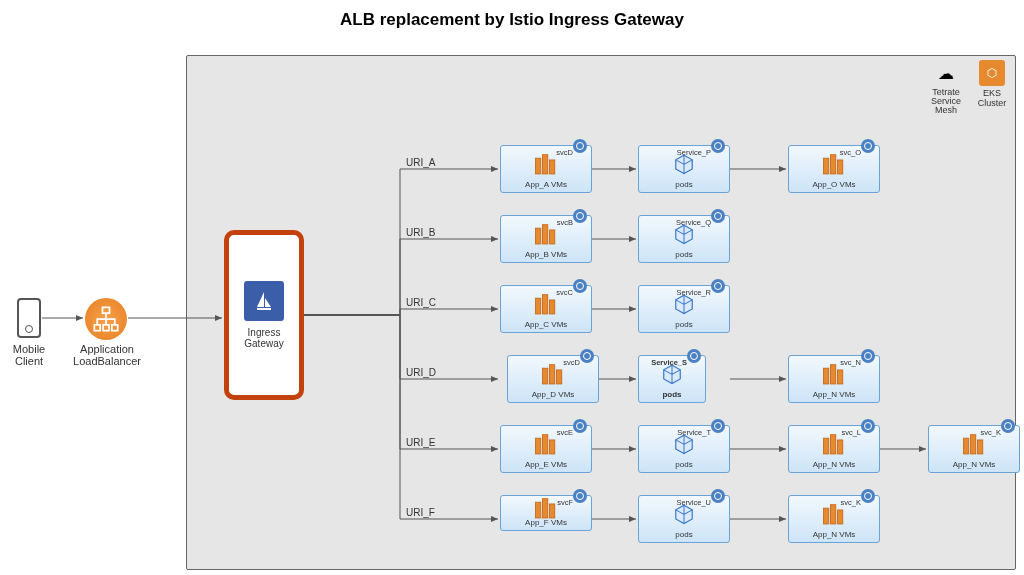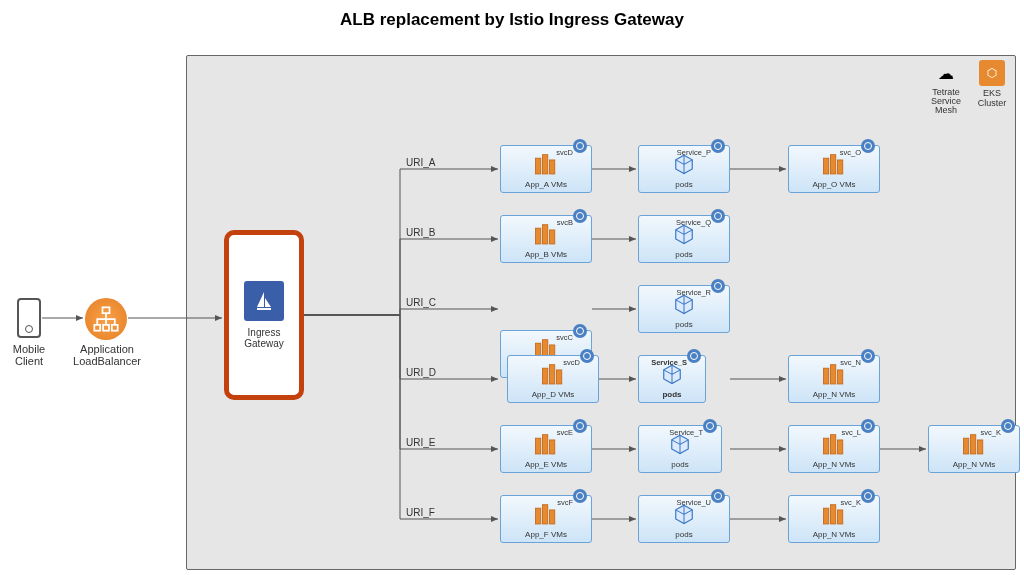--- a/index.html
+++ b/index.html
@@ -265,21 +265,21 @@
       <div class="label-svc">Service_Q</div>
       <div class="pod-icon" style="left:50%; transform:translate(-50%,-65%);"><svg viewBox="0 0 24 24">
           <g>
   <path d="M12 2 L21 7 V17 L12 22 L3 17 V7 Z" fill="#dceafd" stroke="#3977c4" stroke-width="1.3"></path>
   <path d="M12 2 V12 L21 7 M12 12 L3 7 M12 12 V22" stroke="#3977c4" stroke-width="1.1" fill="none"></path>
 </g>
         </svg></div>
       <div class="label-main">pods</div>
     </div>
     <div class="edge-label" style="left: 406px; top: 227px;">URI_B</div>
-    <div class="node" style="left: 500px; top: 285px; width: 92px; height: 48px; margin-top: 45px;">
+    <div class="node" style="left: 500px; top: 285px; width: 92px; height: 48px;">
       <div class="badge">
         <div class="helm"></div>
       </div>
       <div class="label-svc">svcC</div>
       <div class="ec2-icon"><svg viewBox="0 0 32 28">
           <g>
   <rect x="4" y="6" width="6" height="18" fill="#e78a2f"></rect>
             <rect x="12" y="2" width="6" height="22" fill="#e78a2f"></rect>
             <rect x="20" y="8" width="6" height="16" fill="#e78a2f"></rect>
   <rect x="4" y="6" width="6" height="18" fill="none" stroke="#c4691c"></rect>
@@ -361,21 +361,21 @@
   <rect x="4" y="6" width="6" height="18" fill="#e78a2f"></rect>
             <rect x="12" y="2" width="6" height="22" fill="#e78a2f"></rect>
             <rect x="20" y="8" width="6" height="16" fill="#e78a2f"></rect>
   <rect x="4" y="6" width="6" height="18" fill="none" stroke="#c4691c"></rect>
             <rect x="12" y="2" width="6" height="22" fill="none" stroke="#c4691c"></rect>
             <rect x="20" y="8" width="6" height="16" fill="none" stroke="#c4691c"></rect>
 </g>
         </svg></div>
       <div class="label-main">App_E VMs</div>
     </div>
-    <div class="node" style="left: 638px; top: 425px; width: 84px; height: 48px;">
+    <div class="node" style="left: 638px; top: 425px; width: 92px; height: 48px;">
       <div class="badge">
         <div class="helm"></div>
       </div>
       <div class="label-svc">Service_T</div>
       <div class="pod-icon" style="left:50%; transform:translate(-50%,-65%);"><svg viewBox="0 0 24 24">
           <g>
   <path d="M12 2 L21 7 V17 L12 22 L3 17 V7 Z" fill="#dceafd" stroke="#3977c4" stroke-width="1.3"></path>
   <path d="M12 2 V12 L21 7 M12 12 L3 7 M12 12 V22" stroke="#3977c4" stroke-width="1.1" fill="none"></path>
 </g>
         </svg></div>
@@ -409,21 +409,21 @@
   <rect x="4" y="6" width="6" height="18" fill="#e78a2f"></rect>
             <rect x="12" y="2" width="6" height="22" fill="#e78a2f"></rect>
             <rect x="20" y="8" width="6" height="16" fill="#e78a2f"></rect>
   <rect x="4" y="6" width="6" height="18" fill="none" stroke="#c4691c"></rect>
             <rect x="12" y="2" width="6" height="22" fill="none" stroke="#c4691c"></rect>
             <rect x="20" y="8" width="6" height="16" fill="none" stroke="#c4691c"></rect>
 </g>
         </svg></div>
       <div class="label-main">App_N VMs</div>
     </div>
-    <div class="node" style="left: 500px; top: 495px; width: 92px; height: 48px;">
+    <div class="node" style="left: 500px; top: 495px; width: 92px; height: 36px;">
       <div class="badge">
         <div class="helm"></div>
       </div>
       <div class="label-svc">svcF</div>
       <div class="ec2-icon"><svg viewBox="0 0 32 28">
           <g>
   <rect x="4" y="6" width="6" height="18" fill="#e78a2f"></rect>
             <rect x="12" y="2" width="6" height="22" fill="#e78a2f"></rect>
             <rect x="20" y="8" width="6" height="16" fill="#e78a2f"></rect>
   <rect x="4" y="6" width="6" height="18" fill="none" stroke="#c4691c"></rect>

